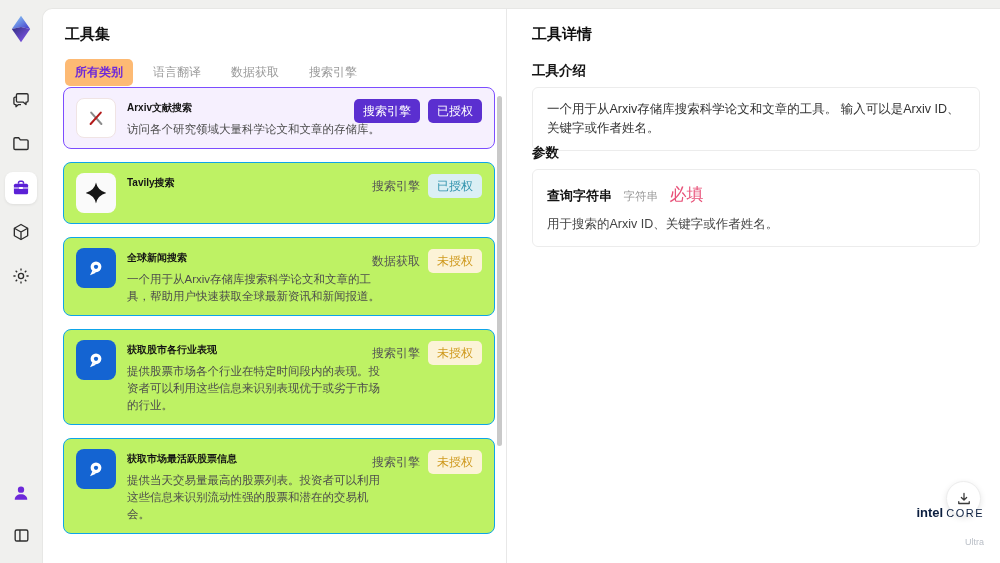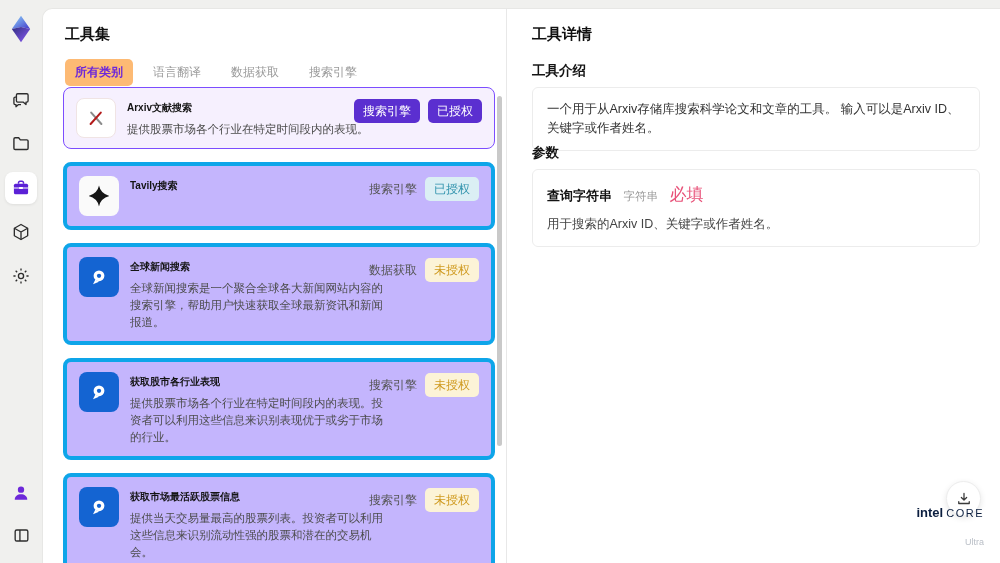--- a/index.html
+++ b/index.html
@@ -18,21 +18,21 @@
   
   .window { position:absolute; left:42px; top:8px; width:958px; height:555px; background:#ffffff; border:1px solid #e7e7e5; border-right:none; border-bottom:none; border-top-left-radius:10px; overflow:hidden; }
 
   
   .pane-list { position:absolute; left:0; top:0; width:463px; height:555px;padding-left:7px; }
   .list-title { position:absolute; left:22px; top:16px; font-size:15px; font-weight:bold; color:#111; }
   .tabs { position:absolute; left:22px; top:50px; display:flex; gap:10px; }
   .tab { font-size:12px; color:#9a9a9a; padding:5px 10px; border-radius:5px; cursor:pointer; white-space:nowrap; }
   .tab.active { color:#6d28d9; background:#fdba74; font-weight:bold; }
   .cards { position:absolute; left:20px; top:78px; width:432px; height:477px; overflow:hidden; display:flex; flex-direction:column; gap:13px; }
-  .card { position:relative; background:#c4b5fd; border:4px solid #0ea5e9; border-radius:8px; padding:10px 12px; display:flex; gap:11px; cursor:pointer; flex:none; }
+  .card { position:relative; background:#bef264; border:1px solid #0ea5e9; border-radius:8px; padding:10px 12px; display:flex; gap:11px; cursor:pointer; flex:none; }
   .card.selected { background:#f6f0fe; border:1px solid #7c4dff; }
   .card-icon { width:40px; height:40px; border-radius:8px; flex:none; display:flex; align-items:center; justify-content:center; }
   .ic-white { background:#ffffff; border:1px solid #f0e4e4; }
   .ic-light { background:#fafafa; }
   .ic-blue  { background:#1464d2; }
   .card-body { padding-top:1px; }
   .card-title { font-size:10px; font-weight:bold; color:#141414; line-height:18px; margin-bottom:4px; }
   .card-desc { font-size:11.5px; color:#4c4c4c; line-height:17px; max-width:262px; }
   .card-tags { position:absolute; top:11px; right:12px; display:flex; align-items:center; gap:8px; }
   .cat-text { font-size:12px; color:#555; }
@@ -166,21 +166,21 @@
 
         <div class="card selected">
           <div class="card-icon ic-white">
             <svg width="24" height="24" viewBox="0 0 40 40" stroke-linecap="round">
               <line x1="12" y1="11" x2="29" y2="30" stroke="#8c8c8c" stroke-width="3.4"></line>
               <line x1="28" y1="11" x2="11" y2="30" stroke="#b31b1b" stroke-width="3.4"></line>
             </svg>
           </div>
           <div class="card-body">
             <div class="card-title">Arxiv文献搜索</div>
-            <div class="card-desc">提供股票市场各个行业在特定时间段内的表现。</div>
+            <div class="card-desc">访问各个研究领域大量科学论文和文章的存储库。</div>
           </div>
           <div class="card-tags">
             <span class="pill pill-purple">搜索引擎</span>
             <span class="pill pill-purple">已授权</span>
           </div>
         </div>
 
         <div class="card">
           <div class="card-icon ic-light">
             <svg width="26" height="26" viewBox="0 0 40 40">
@@ -199,21 +199,21 @@
         <div class="card">
           <div class="card-icon ic-blue">
             <svg width="24" height="24" viewBox="0 0 40 40">
               <circle cx="20" cy="18" r="9" fill="#ffffff"></circle>
               <path d="M14 24l-4 8 10-4z" fill="#ffffff"></path>
               <circle cx="20" cy="18" r="3.6" fill="#1464d2"></circle>
             </svg>
           </div>
           <div class="card-body">
             <div class="card-title">全球新闻搜索</div>
-            <div class="card-desc">全球新闻搜索是一个聚合全球各大新闻网站内容的搜索引擎，帮助用户快速获取全球最新资讯和新闻报道。</div>
+            <div class="card-desc">一个用于从Arxiv存储库搜索科学论文和文章的工具，帮助用户快速获取全球最新资讯和新闻报道。</div>
           </div>
           <div class="card-tags">
             <span class="cat-text">数据获取</span>
             <span class="pill pill-yellow">未授权</span>
           </div>
         </div>
 
         <div class="card">
           <div class="card-icon ic-blue">
             <svg width="24" height="24" viewBox="0 0 40 40">

